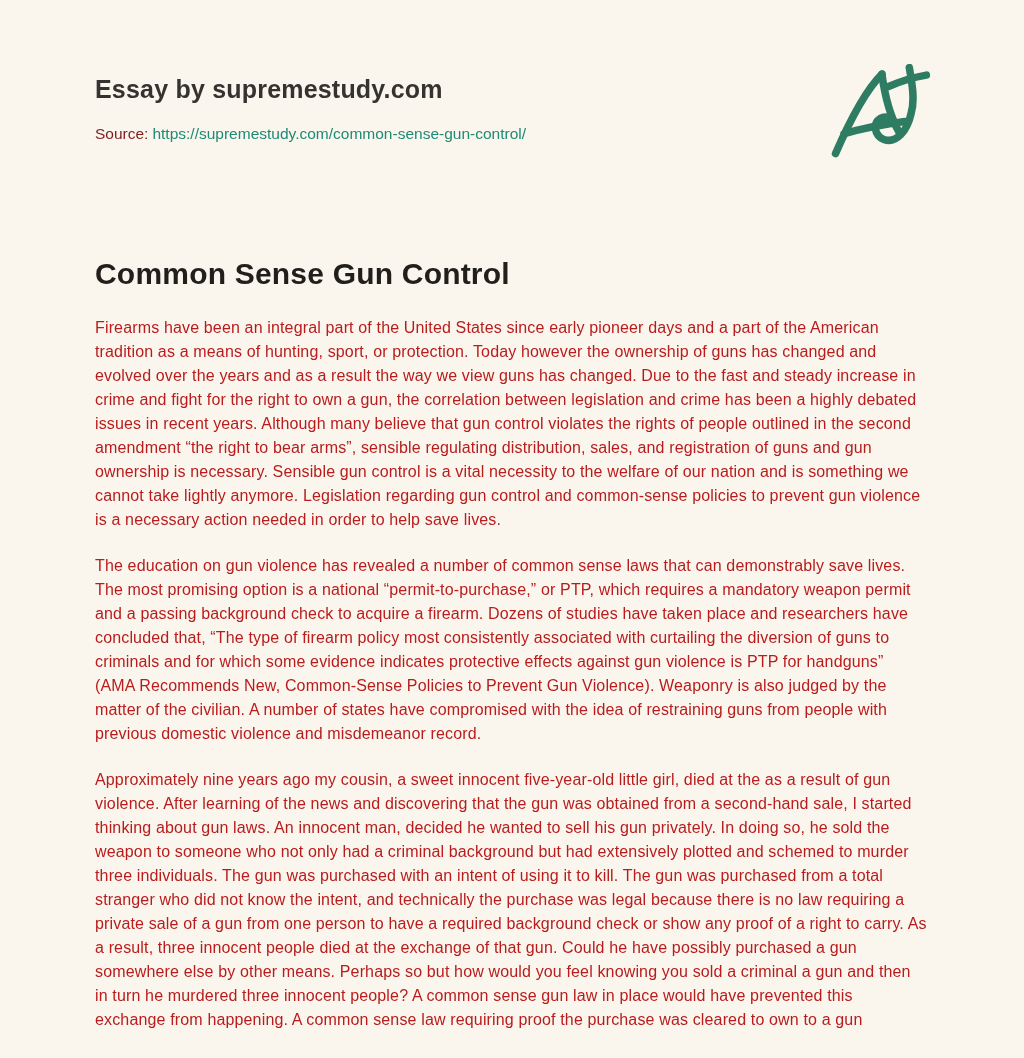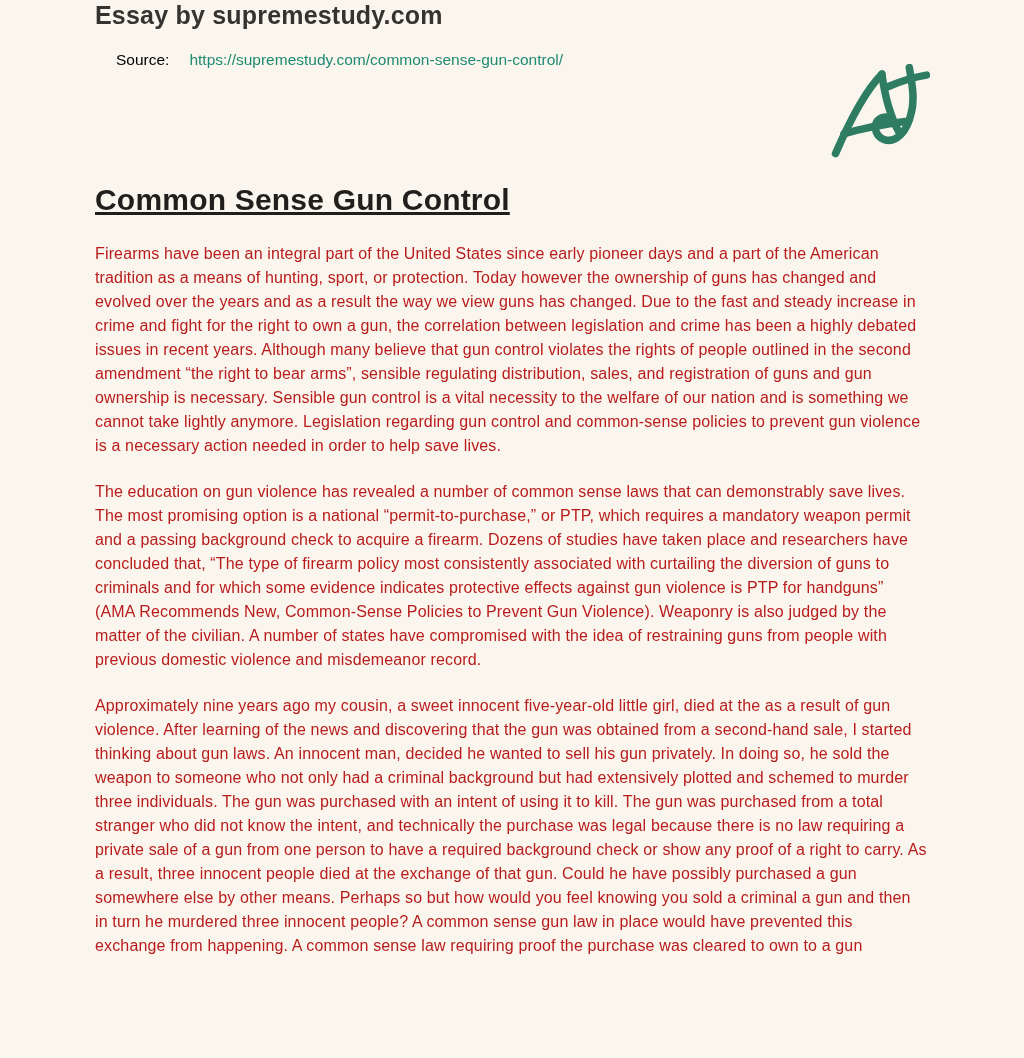--- a/index.html
+++ b/index.html
@@ -8,55 +8,55 @@
     position: relative;
     width: 1024px;
     height: 1058px;
     background: #faf6ee;
     font-family: "Liberation Sans", "DejaVu Sans", sans-serif;
     overflow: hidden;
   }
   .content {
     width: 832px;
     margin-left: 95px;
+    padding-top: 74px;
   }
   .header-title {
     font-size: 25px;
     font-weight: 700;
     color: #353330;
     letter-spacing: 0.2px;
     line-height: 30px;
   }
   .source-line {
     margin-top: 20px;
     font-size: 15.5px;
     line-height: 20px;
   }
-  .source-label { color: #000000; margin-left: 21px; }
+  .source-label { color: #7f1d1d; }
   .source-link {
     color: #1e8a73;
     text-decoration: none;
-    margin-left: 20px;
+    margin-left: 4px;
   }
   .logo {
     position: absolute;
     top: 64px;
     right: 92px;
     width: 104px;
     height: 96px;
   }
   .logo svg { width: 100%; height: 100%; }
   .essay-title {
     margin-top: 112px;
     font-size: 30px;
     font-weight: 700;
     color: #201f1c;
     letter-spacing: 0.2px;
     line-height: 36px;
-    text-decoration: underline;
   }
   .essay-body { margin-top: 24px; }
   .essay-body p {
     font-size: 16px;
     line-height: 24px;
     color: #b91c1c;
     letter-spacing: 0.15px;
     margin-bottom: 22px;
     text-align: left;
   }

